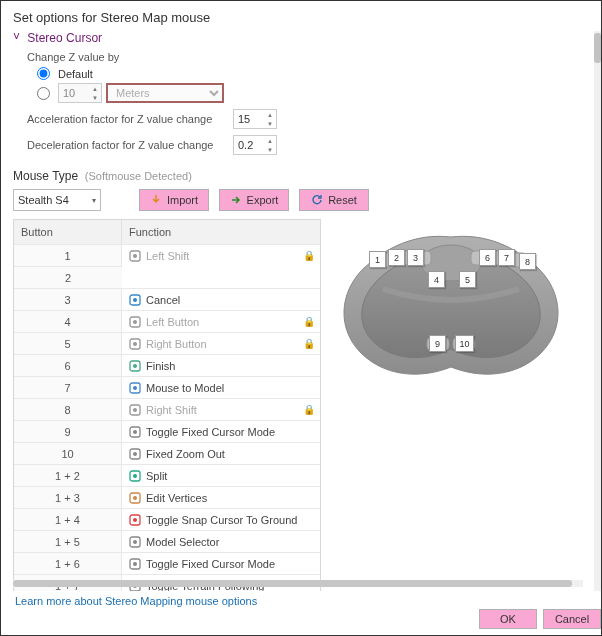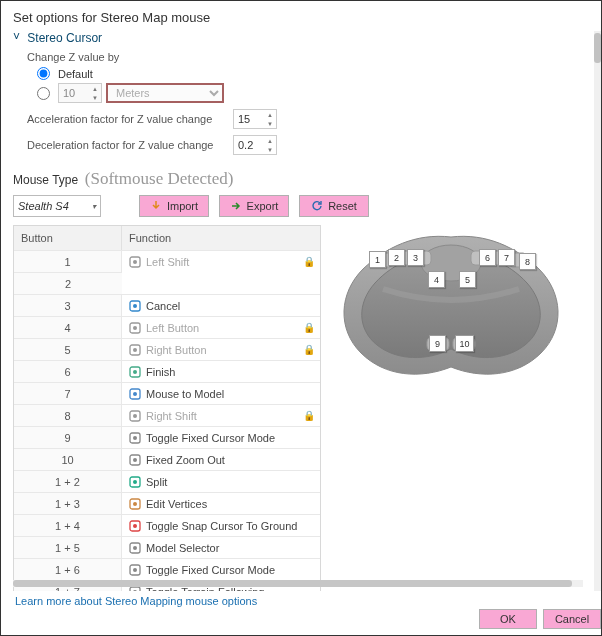--- a/index.html
+++ b/index.html
@@ -43,21 +43,21 @@
   .thumb-v {
     position: absolute;
     left: 0; right: 0;
     top: 2px;
     height: 30px;
     background: #c2c2c2;
     border-radius: 3px;
   }
   .section-header {
     font-size: 12px;
-    color: #0c4a6e;
+    color: #701a75;
     margin: 0 0 6px 0;
   }
   .caret {
     display: inline-block;
     margin-right: 4px;
     transform: translateY(-1px);
   }
   .radio-row {
     display: flex;
     align-items: center;
@@ -108,38 +108,37 @@
     align-items: center;
     gap: 6px;
     margin: 6px 0 0 14px;
     color: #555;
   }
   .field-row .label { width: 200px; }
   .mouse-type-header {
     margin: 14px 0 6px 0;
     font-size: 12px;
   }
-  .muted { color: #999; font-size: 17px; font-family: Liberation Serif, serif; }
+  .muted { color: #999; font-size: 11px; }
   .topstrip {
     display: flex;
     gap: 10px;
     align-items: center;
     margin-bottom: 8px;
   }
   .dropdown {
     height: 22px;
     width: 88px;
     border: 1px solid #bbb;
     background: #fff;
     padding: 7px 4px;
     font-size: 11px;
     display: flex;
     align-items: center;
     justify-content: space-between;
-    font-style: italic;
   }
   .btn {
     height: 22px;
     min-width: 70px;
     border: 1px solid #b0b0b0;
     background: #f9a8d4;
     display: inline-flex;
     align-items: center;
     justify-content: center;
     gap: 5px;

